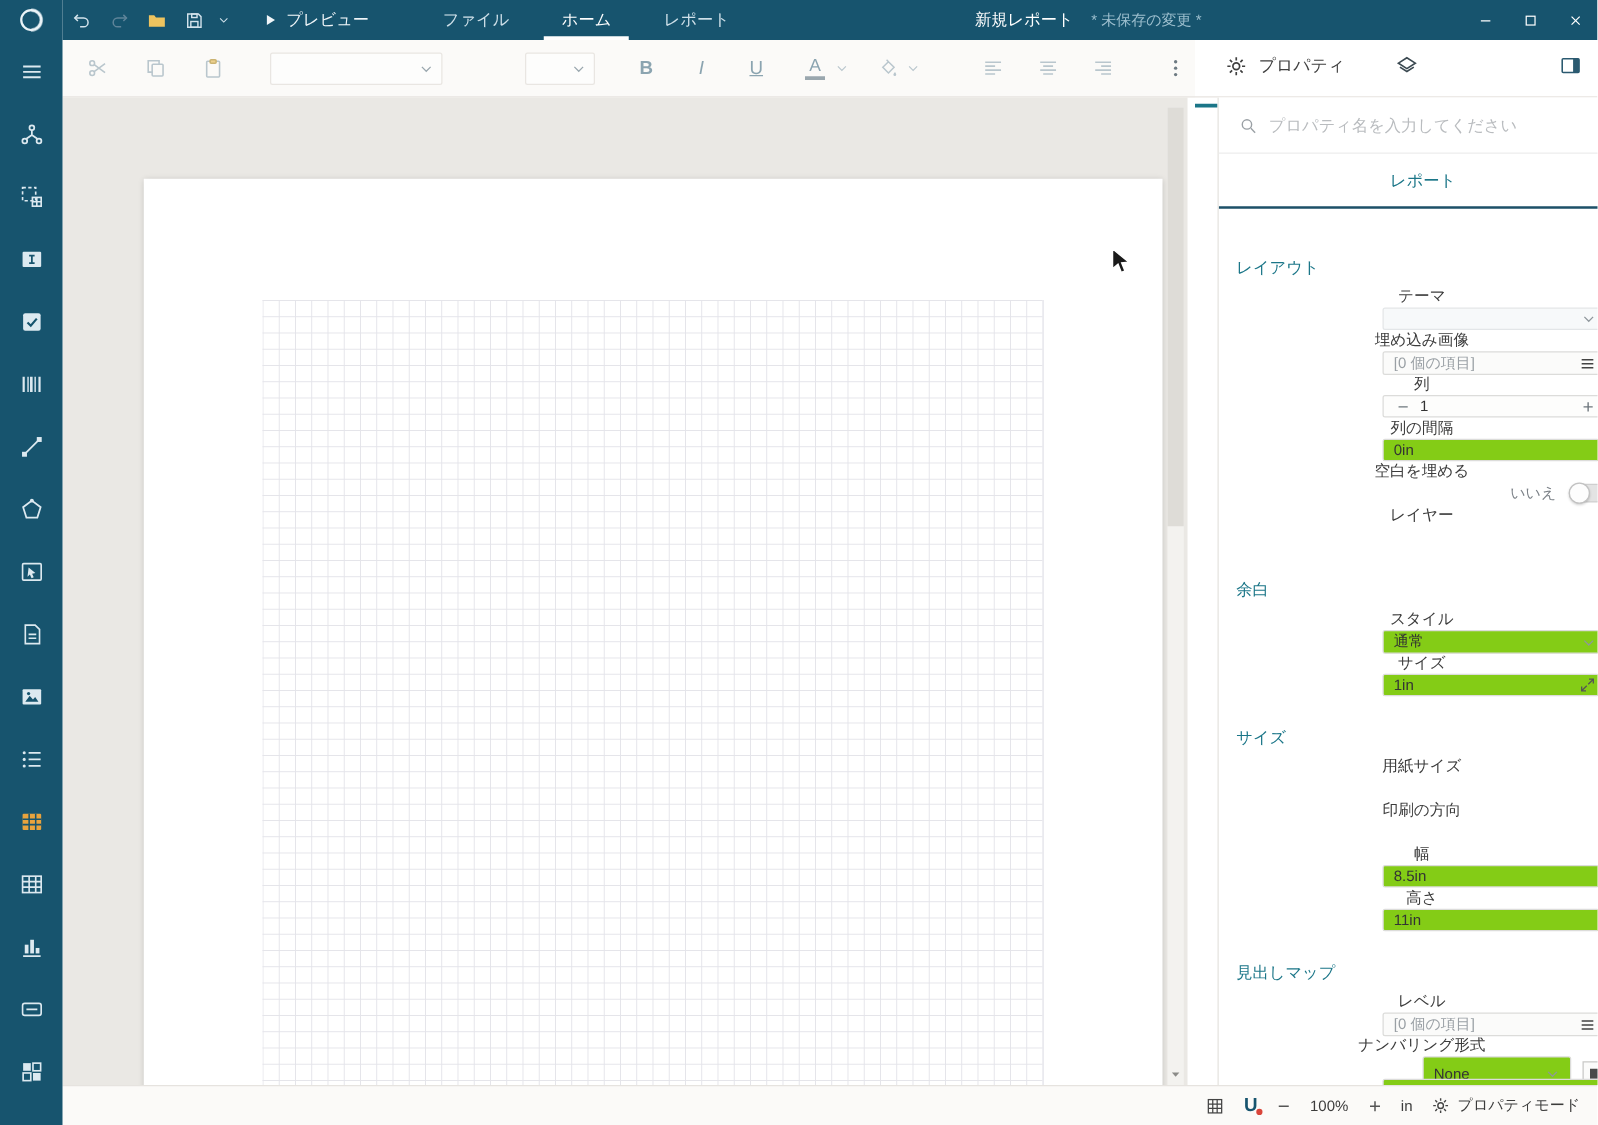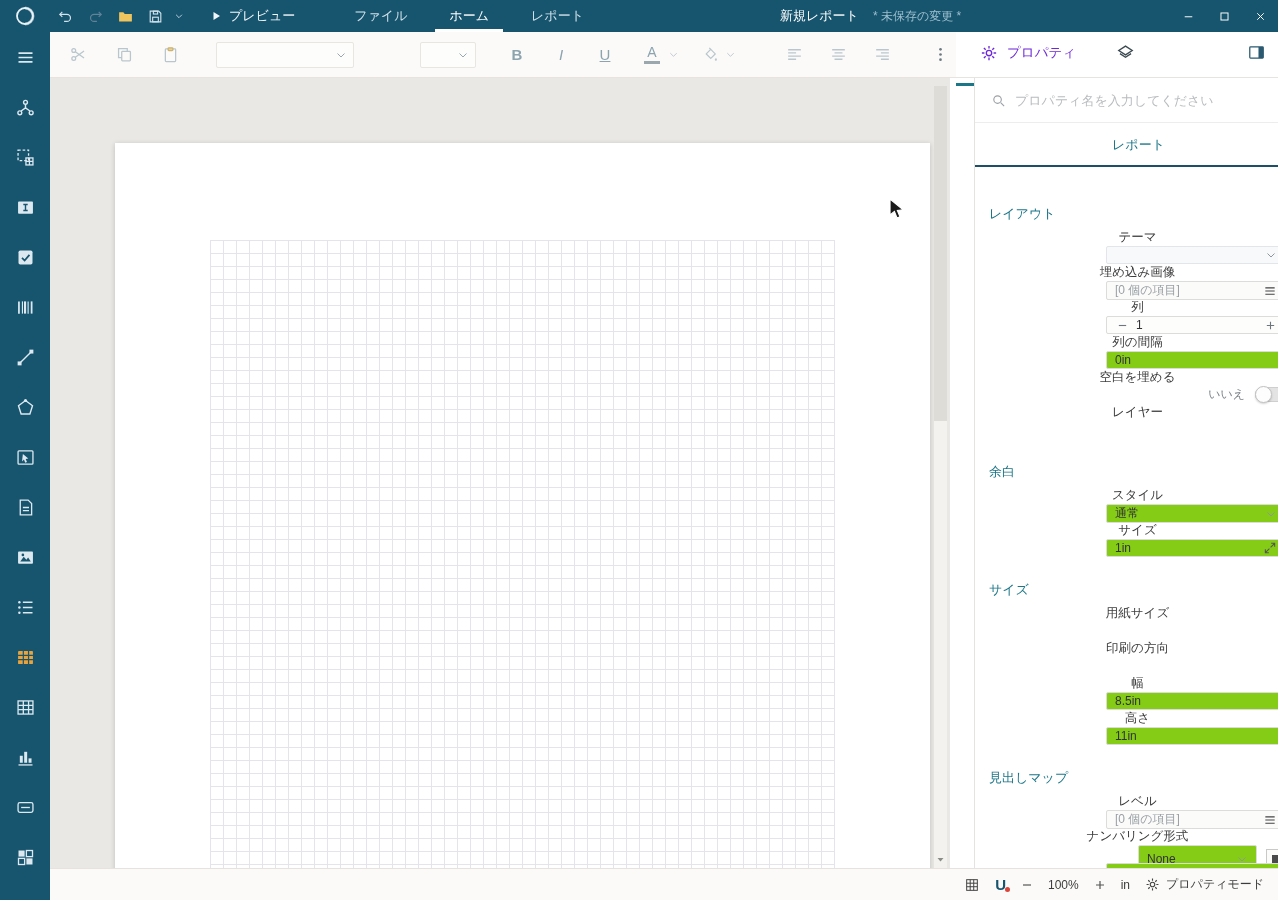--- a/index.html
+++ b/index.html
@@ -49,21 +49,21 @@
   .split-btn { display:flex; align-items:center; margin-left:22px; cursor:pointer; color:#8ba4b0; }
   .split-btn .chev { width:11px; height:11px; margin-left:6px; color:#b9c6cd; }
   .acolor { display:flex; flex-direction:column; align-items:center; width:20px; }
   .acolor .letter { font-size:14px; line-height:14px; color:#8ba4b0; }
   .acolor .bar { width:16px; height:3px; background:#9aa7ae; margin-top:2px; }
   .align-group { display:flex; margin-left:30px; }
   .align-group .tool-btn { margin-left:12px; }
   .more-dots { margin-left:26px; }
 
   .panel-tabs { width:328px; background:#ffffff; border-bottom:1px solid #e7e4e0; display:flex; align-items:center; }
-  .ptab { height:62px; display:flex; align-items:center; gap:9px; padding:0 24px; color:#6d28d9; font-size:13.5px; border-bottom:3px solid #1b7688; cursor:pointer; }
+  .ptab { height:62px; display:flex; align-items:center; gap:9px; padding:0 24px; color:#404040; font-size:13.5px; border-bottom:3px solid #1b7688; cursor:pointer; }
   .ptab svg { width:18px; height:18px; }
   .layers-btn { margin-left:16px; color:#3c4a52; cursor:pointer; }
   .layers-btn svg { width:19px; height:19px; }
   .panel-collapse { margin-left:auto; margin-right:12px; color:#2b5a70; cursor:pointer; }
   .panel-collapse svg { width:19px; height:19px; }
 
   
   .canvas { position:absolute; left:50px; top:78px; width:900px; height:790px; background:#eae8e4; overflow:hidden; }
   .page { position:absolute; left:65px; top:65px; width:815px; height:1056px; background:#ffffff; box-shadow:0 1px 5px rgba(0,0,0,.18); cursor:default; }
   .design-grid { position:absolute; left:95px; top:97px; width:625px; height:864px;

